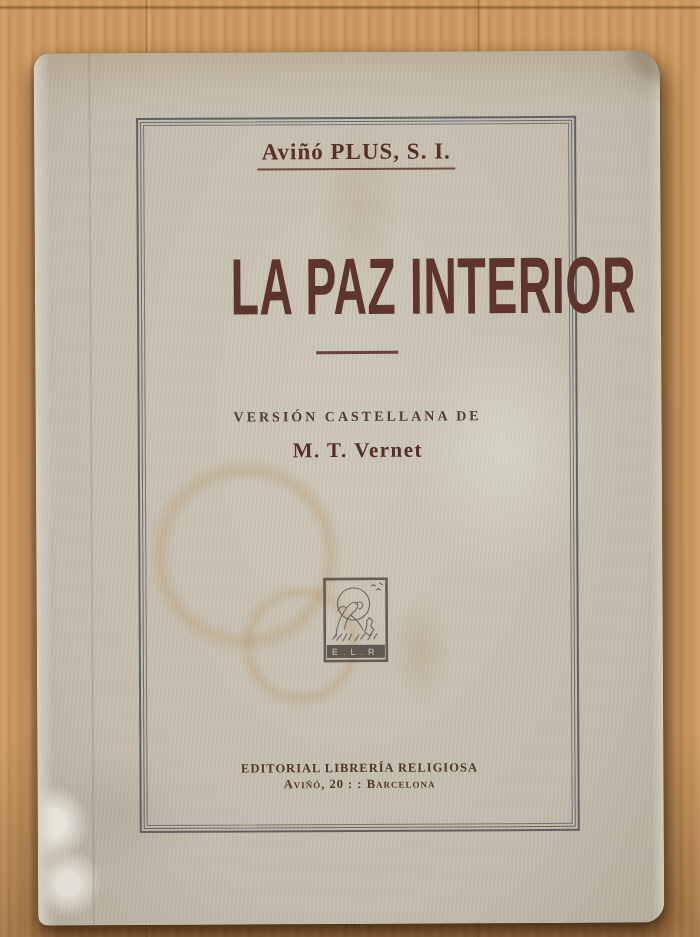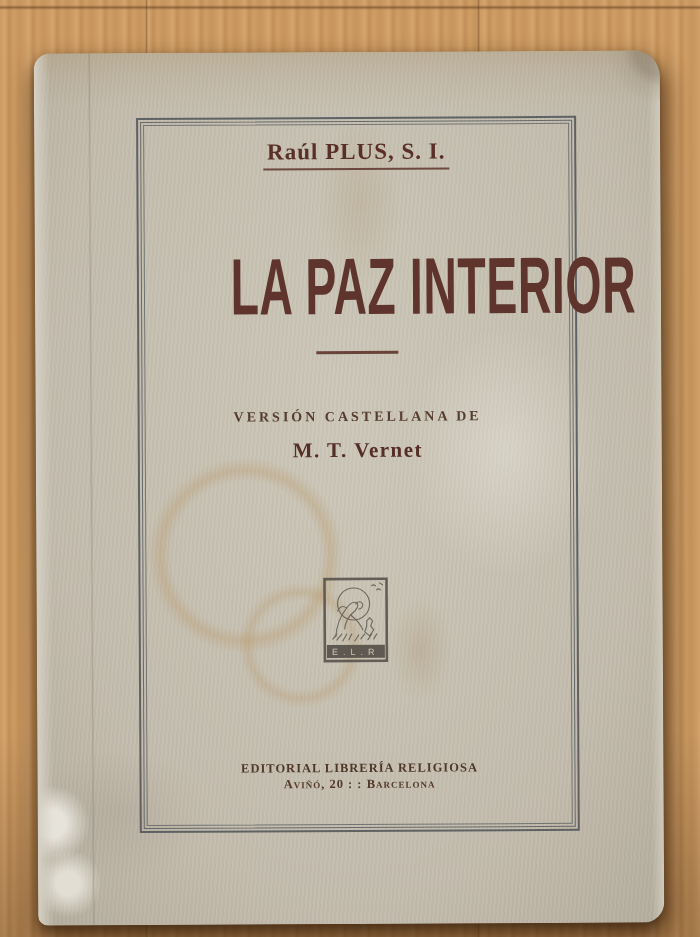--- a/index.html
+++ b/index.html
@@ -141,21 +141,21 @@
   <div class="seam-v seam-v1"></div>
   <div class="seam-v seam-v2"></div>
 
   <div class="book">
     <div class="corner-wear"></div>
     <div class="spine-crease"></div>
 
     <div class="frame">
 
       <div class="author">
-        <span>Raúl PLUS, S. I.</span>
+        <span>Aviñó PLUS, S. I.</span>
       </div>
 
       <div class="title">LA PAZ INTERIOR</div>
 
       <div class="rule"></div>
 
       <div class="translation">VERSIÓN CASTELLANA DE</div>
 
       <div class="translator">M. T. Vernet</div>
 

